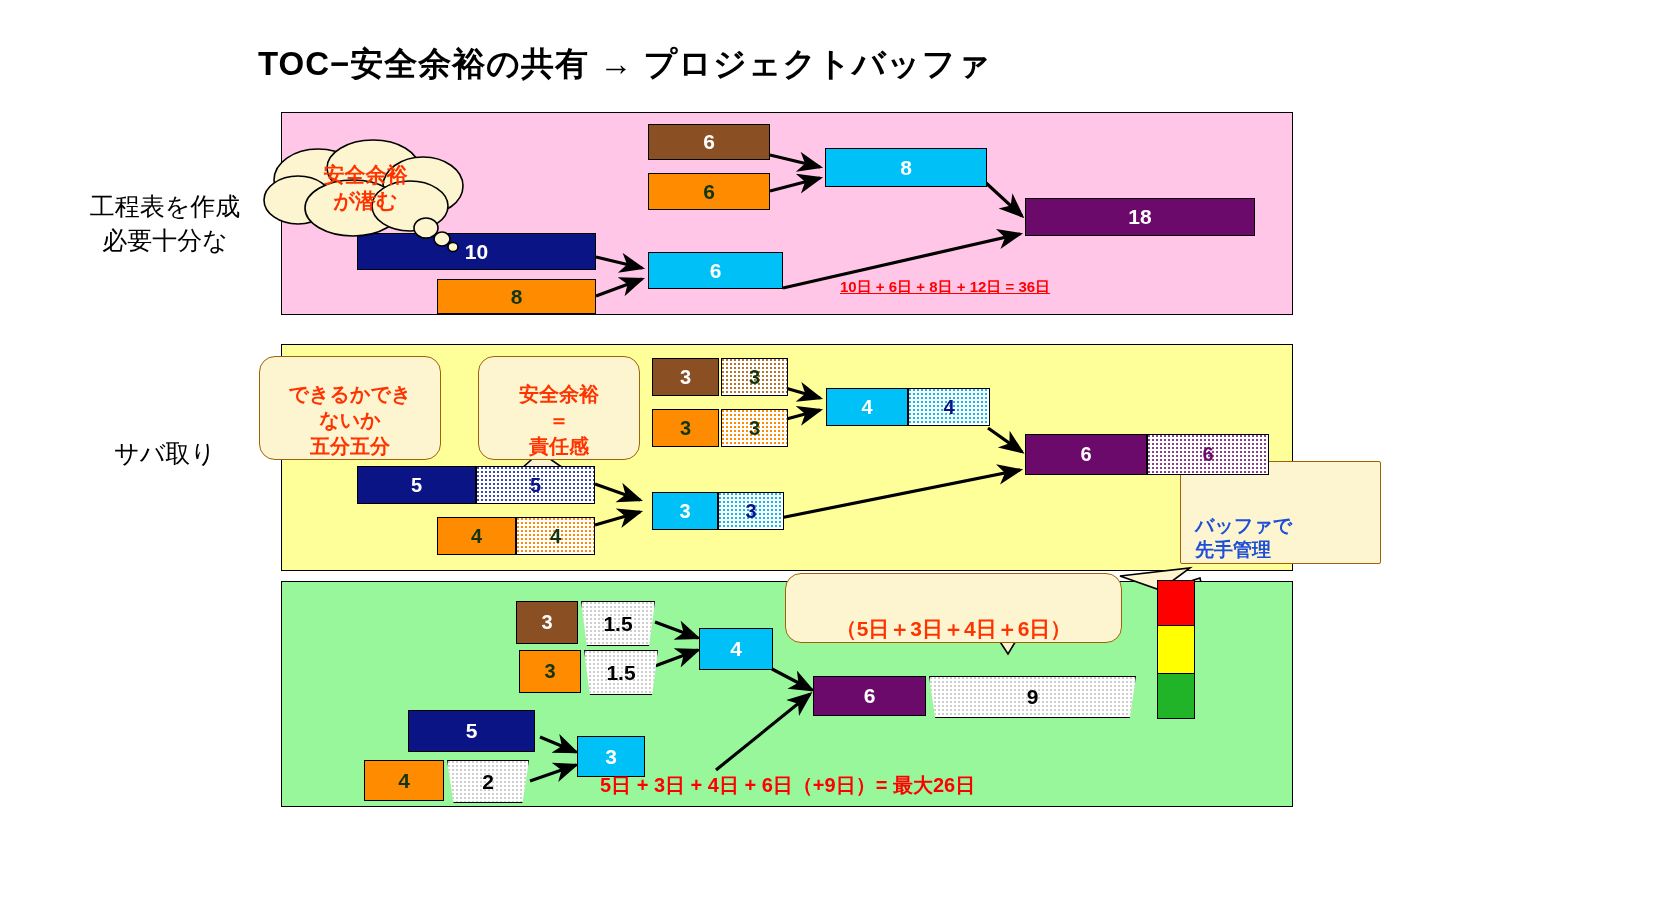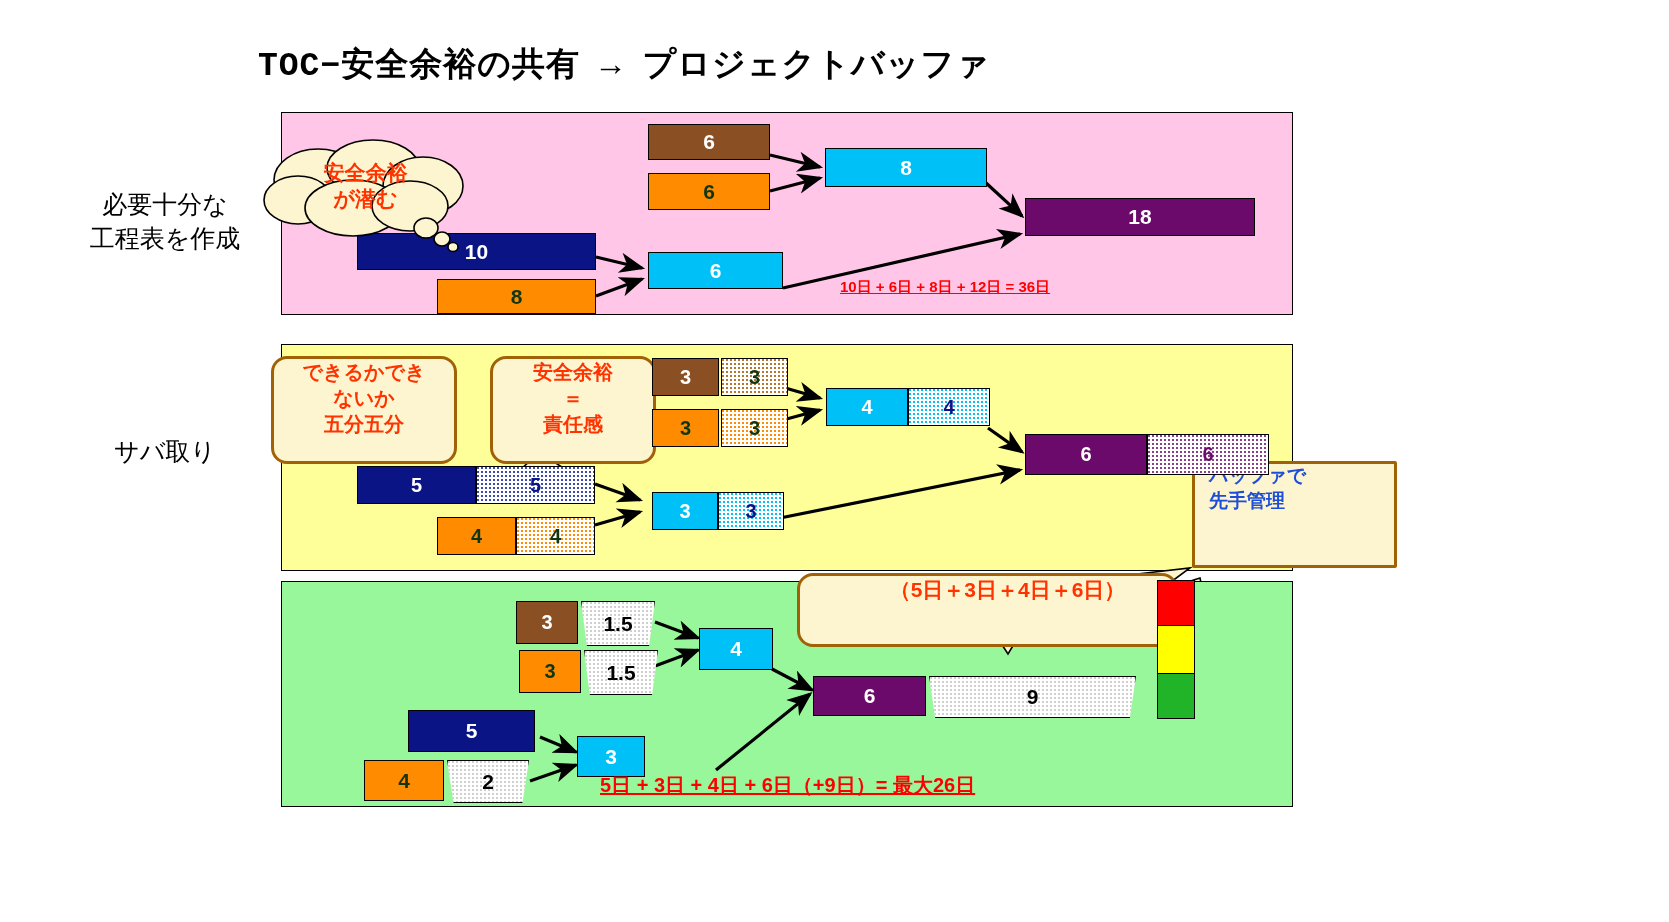--- a/index.html
+++ b/index.html
@@ -1,18 +1,18 @@
 <!DOCTYPE html>
 <html><head>
 <meta charset="utf-8">
 <style>
   html,body{margin:0;padding:0;background:#ffffff;}
   body{width:1669px;height:922px;position:relative;overflow:hidden;
        font-family:"Liberation Sans","DejaVu Sans",sans-serif;}
-  .abs{position:absolute;font-family:Liberation Mono, monospace;}
+  .abs{position:absolute;}
 
   
   #title{left:258px;top:42px;font-size:33px;font-weight:bold;color:#000000;
          letter-spacing:1px;white-space:nowrap;}
 
   
   .row-label{font-size:25px;color:#000000;text-align:center;line-height:1.35;
              white-space:nowrap;}
 
   
@@ -54,23 +54,23 @@
   .trap{position:absolute;display:flex;align-items:center;justify-content:center;
         font-weight:bold;color:#000;
         background:
           radial-gradient(circle at 1px 1px,#cfcfcf 1.1px,transparent 1.2px) 0 0/4px 4px,
           #ffffff;
         border:1px solid #000;
         clip-path:polygon(0% 0%,100% 0%,92% 100%,8% 100%);}
   .trap-big{clip-path:polygon(0% 0%,100% 0%,97% 100%,3% 100%);}
 
   
-  .callout{position:absolute;background:#fdf5cf;border:3px solid #a16207;
-           border-radius:16px;display:flex;align-items:flex-start;justify-content:center;
-           text-align:center;font-weight:bold;color:#ff3300;line-height:1.3;margin-left:12px;}
+  .callout{position:absolute;background:#fdf5cf;border:1px solid #a16207;
+           border-radius:16px;display:flex;align-items:flex-end;justify-content:center;
+           text-align:center;font-weight:bold;color:#ff3300;line-height:1.3;}
   .callout-plain{color:#1d4ed8;font-weight:bold;border-radius:2px;}
 
   
   #cloud{left:258px;top:138px;width:215px;height:100px;}
   #cloud .cloud-text{position:absolute;left:0;top:24px;width:215px;text-align:center;
         font-size:21px;font-weight:bold;color:#ff3300;line-height:1.25;z-index:3;}
 
   
   .formula{position:absolute;font-weight:bold;color:#ff0000;white-space:nowrap;}
 
@@ -84,22 +84,22 @@
 
   svg.arrows{position:absolute;left:0;top:0;width:1669px;height:922px;
              pointer-events:none;}
 </style>
 </head>
 <body>
 
 <div class="abs" id="title">TOC−安全余裕の共有  →  プロジェクトバッファ</div>
 
 <div class="abs row-label" style="left:60px;top:190px;width:210px;">
+  <div>工程表を作成</div>
   <div>必要十分な</div>
-  <div>工程表を作成</div>
 </div>
 <div class="abs row-label" style="left:60px;top:437px;width:210px;">
   <div>サバ取り</div>
 </div>
 <div class="abs row-label" style="left:45px;top:634px;width:240px;">
 </div>
 
 <div class="abs panel" id="panel1"></div>
 
 <svg class="arrows">
@@ -250,25 +250,25 @@
 <div class="bar c-navy" style="left:408px;top:710px;width:127px;height:42px;font-size:21px;">5</div>
 
 <div class="bar c-orange" style="left:364px;top:760px;width:80px;height:41px;font-size:21px;">4</div>
 <div class="trap" style="left:447px;top:760px;width:80px;height:41px;font-size:21px;">2</div>
 
 <div class="bar c-cyan" style="left:577px;top:736px;width:68px;height:41px;font-size:21px;">3</div>
 
 <div class="bar c-purple" style="left:813px;top:676px;width:113px;height:40px;font-size:21px;">6</div>
 <div class="trap trap-big" style="left:929px;top:676px;width:205px;height:40px;font-size:21px;">9</div>
 
-<div class="callout" style="left:785px;top:573px;width:335px;height:68px;font-size:21px;padding-left:40px;">
+<div class="callout" style="left:785px;top:573px;width:335px;height:68px;font-size:21px;">
   <div>
     <div>（5日＋3日＋4日＋6日）</div>
   </div>
 </div>
 
-<div class="formula" style="left:600px;top:772px;font-size:20px;text-decoration:underline;">5日 + 3日 + 4日 + 6日（+9日）= 最大26日</div>
+<div class="formula" style="left:600px;top:772px;font-size:20px;">5日 + 3日 + 4日 + 6日（+9日）= 最大26日</div>
 
 <div class="abs" id="buffer-light">
   <div class="bl-red"></div>
   <div class="bl-yellow"></div>
   <div class="bl-green"></div>
 </div>
 
 </body></html>

